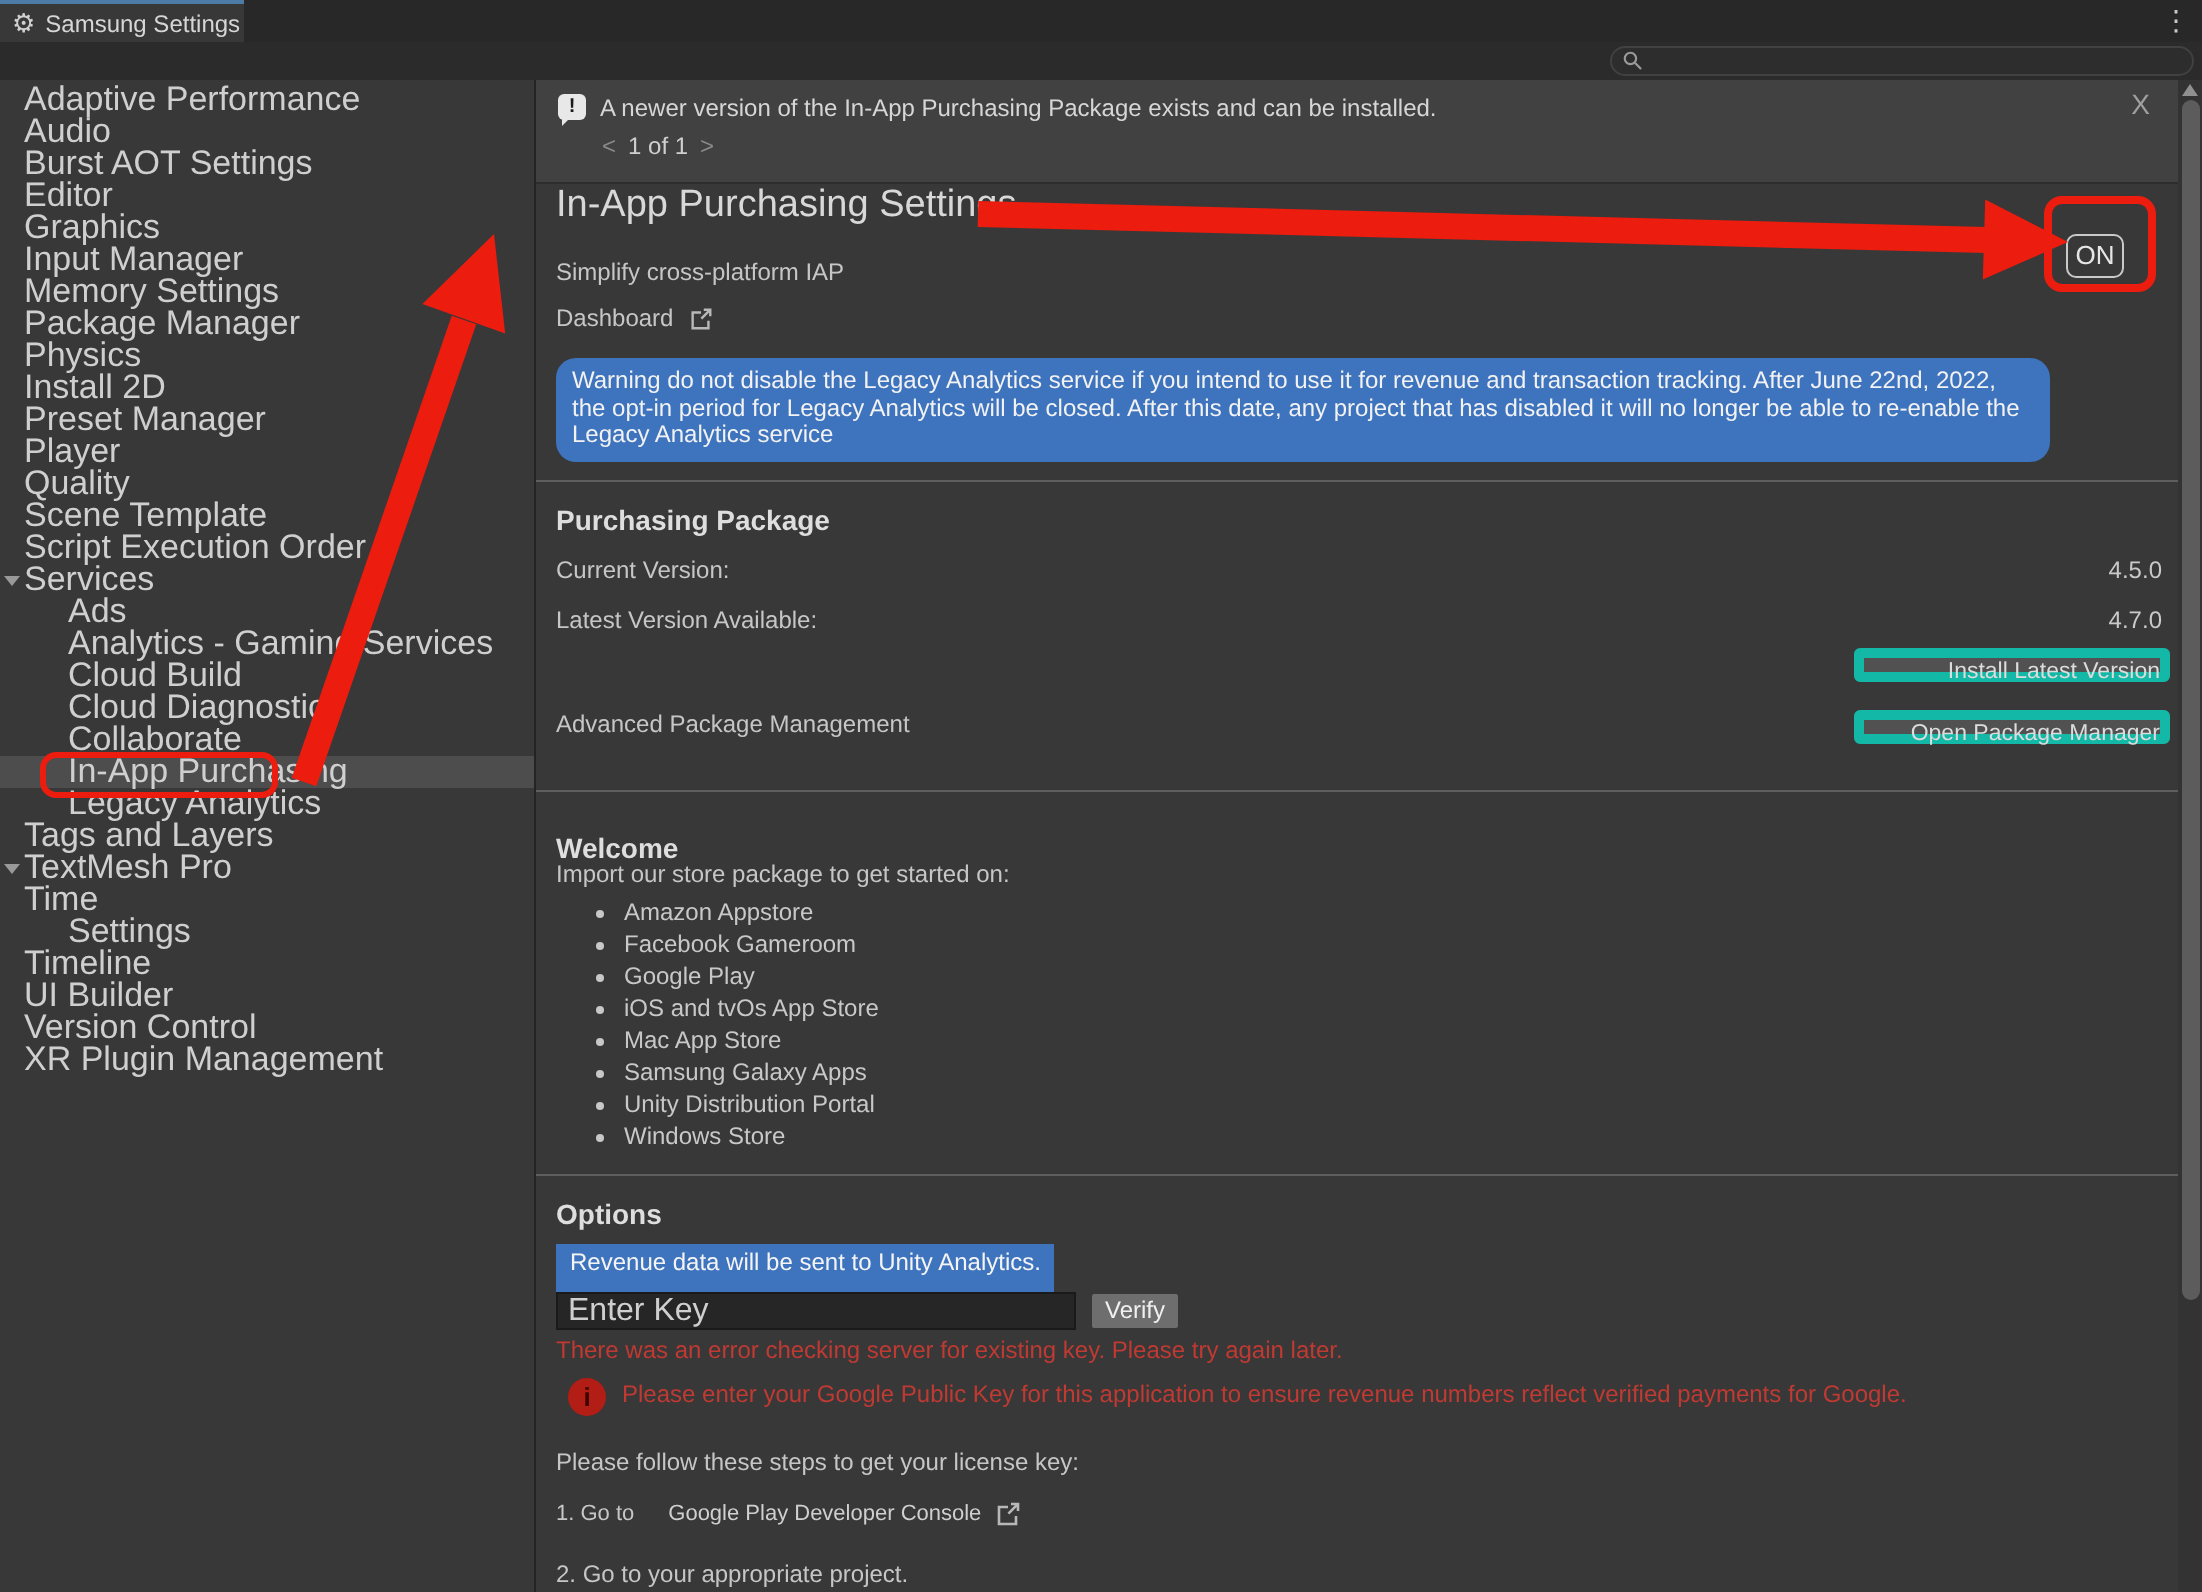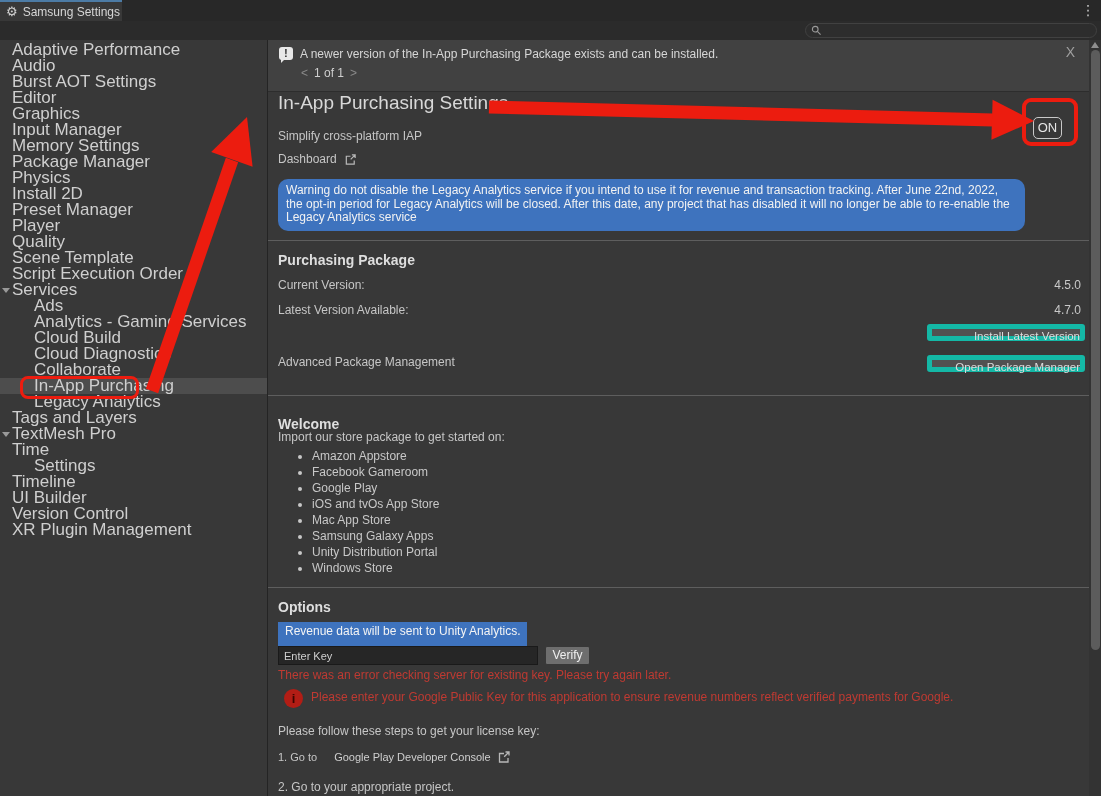--- a/index.html
+++ b/index.html
@@ -56,21 +56,21 @@
   .vrow .val { float:right; color:#c9c9c9; }
 
   .ubtn { position:absolute; right:4px; width:158px; height:17px; background:#515151; border:5px solid #14b8a6; border-radius:3px;
           color:#dcdcdc; font-size:11.5px; text-align:right; line-height:15px; cursor:pointer; }
 
   .stores { position:absolute; left:44px; top:408px; color:#c8c8c8; font-size:12px; list-style:disc; }
   .stores li { height:16px; line-height:16px; }
   .intro { position:absolute; left:10px; font-size:12px; color:#c6c6c6; }
 
   .keyinput { position:absolute; left:10px; top:606px; width:260px; height:19px; background:#262626; border:1px solid #1a1a1a;
-              color:#cfcfcf; font-size:11px; padding:0 5px; font-family:"Liberation Sans",sans-serif; }
+              color:#cfcfcf; font-size:16px; padding:0 5px; font-family:"Liberation Sans",sans-serif; }
   .verify { position:absolute; left:277px; top:606px; width:45px; height:19px; background:#6e6e6e; border:1px solid #383838; border-radius:2px;
             color:#f0f0f0; font-size:12px; text-align:center; line-height:17px; cursor:pointer; }
   .err { position:absolute; left:10px; top:628px; font-size:12px; color:#bf3a32; }
   .ginfo-icon { position:absolute; left:16px; top:649px; width:19px; height:19px; background:#b21d15; border-radius:50%;
                 color:#3c0500; font-weight:bold; font-size:13px; text-align:center; line-height:19px; }
   .gnote { position:absolute; left:43px; top:650px; font-size:12px; color:#bf3a32; width:760px; }
   .steps-intro { position:absolute; left:10px; top:684px; font-size:12px; color:#c6c6c6; }
   .step1 { position:absolute; left:10px; top:710px; font-size:11px; color:#c6c6c6; display:flex; align-items:center; gap:17px; }
   .step1 .lnk { color:#cfcfcf; cursor:pointer; display:flex; align-items:center; gap:6px; }
   .step2 { position:absolute; left:10px; top:740px; font-size:12px; color:#c6c6c6; }

